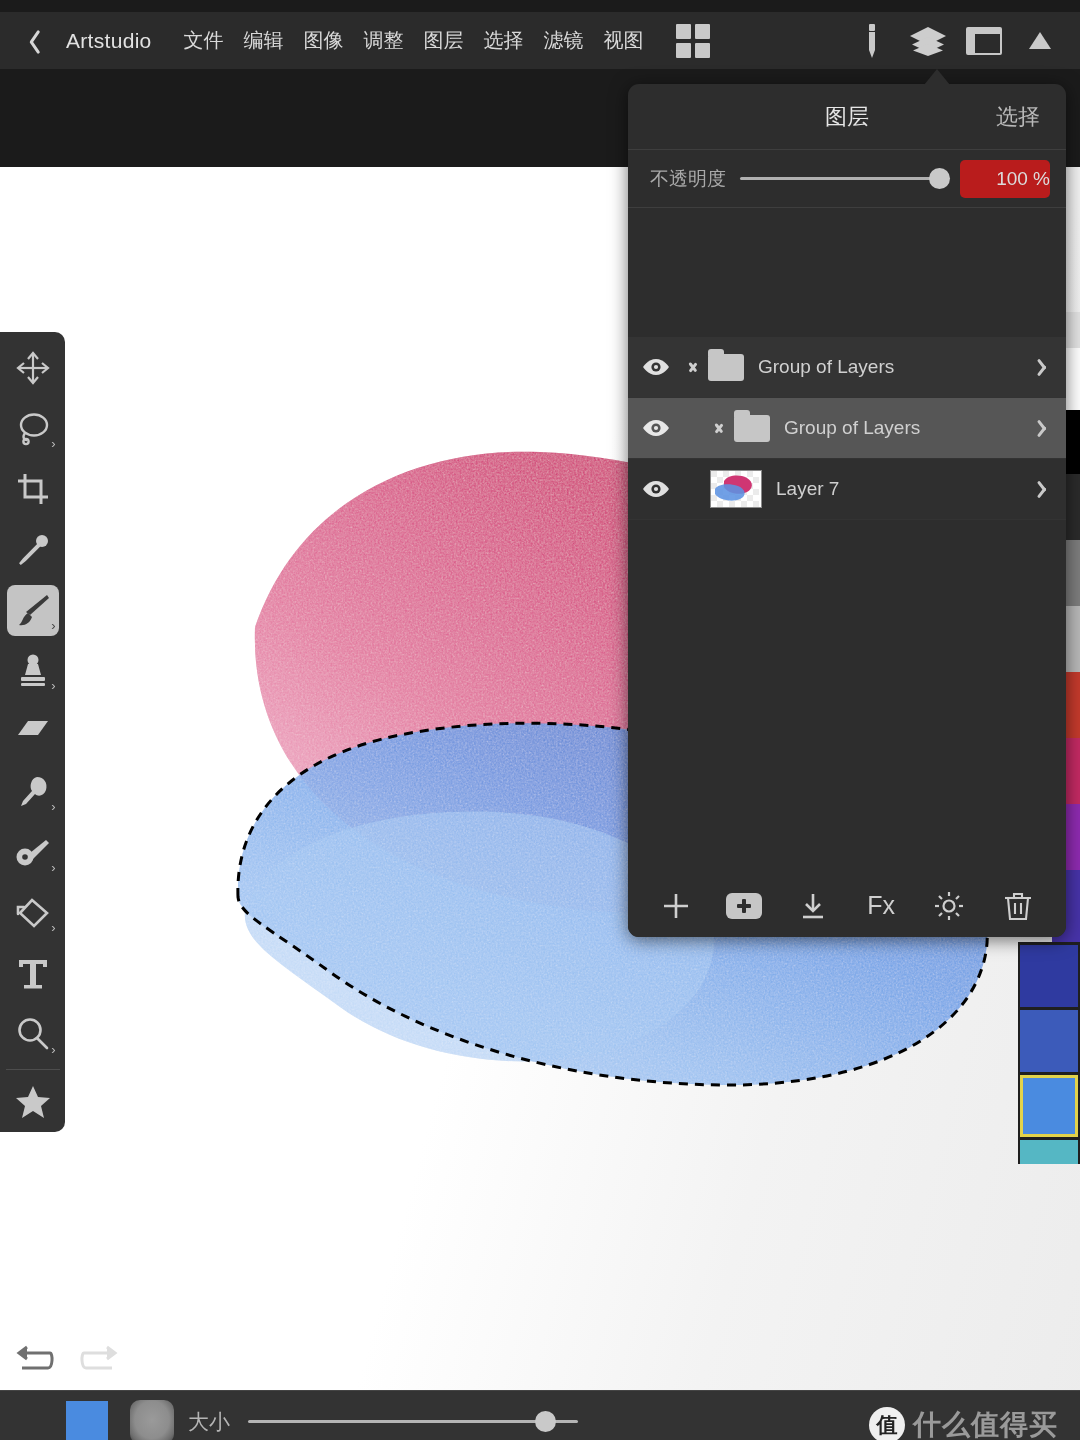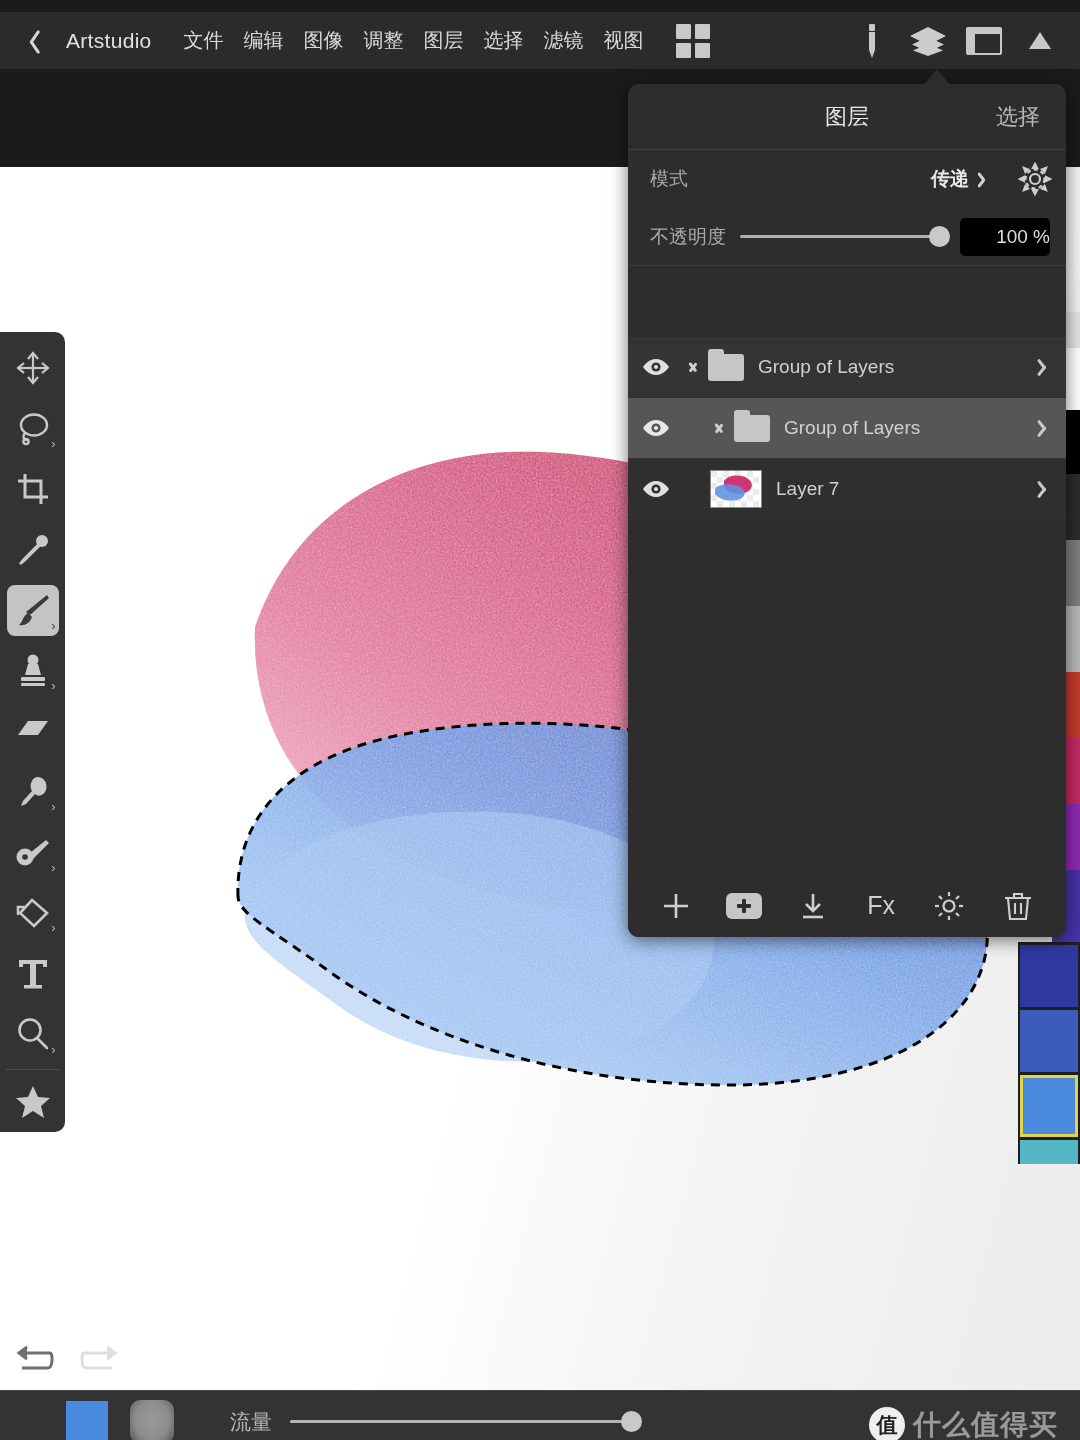--- a/index.html
+++ b/index.html
@@ -153,21 +153,21 @@
   }
   #opacity-label { color: #a9a9a9; font-size: 19px; margin-right: 14px; }
   #opacity-track {
     flex: 1; height: 3px; background: #b0b0b0; border-radius: 2px; position: relative; margin-right: 14px;
   }
   #opacity-knob {
     position: absolute; right: -4px; top: -9px; width: 21px; height: 21px;
     border-radius: 50%; background: #c9c9c9;
   }
   #opacity-value {
-    min-width: 76px; height: 38px; background: #000000; border-radius: 5px;
+    min-width: 76px; height: 38px; background: #b91c1c; border-radius: 5px;
     color: #dcdcdc; font-size: 19px; display:flex; align-items:center; justify-content:center;padding-left:36px;
   }
 
   #layer-list { position: absolute; left: 0; top: 253px; right: 0; bottom: 63px; overflow: hidden; }
   .layer-row {
     height: 61px; display: flex; align-items: center; padding: 0 14px 0 0;
     border-bottom: 1px solid #333;
     background: #343434;
   }
   .layer-row.folder { background: #343434; }
@@ -496,41 +496,20 @@
   </div>
 
   <div id="panel-caret"></div>
   <div id="layers-panel">
 
     <div id="panel-tabs">
       <div id="tab-layers">图层</div>
       <div id="tab-select">选择</div>
     </div>
 
-    <div id="mode-row">
-      <div id="mode-label">模式</div>
-      <div id="mode-value-wrap">
-        <div id="mode-value">传递</div>
-        <div class="chev-r"></div>
-      </div>
-      <div id="gear-btn">
-        <svg width="34" height="34" viewBox="0 0 34 34" fill="none" stroke="#cfcfcf" stroke-width="2.2">
-          <circle cx="17" cy="17" r="5"></circle>
-          <path d="M17 2 L19 6 L15 6 Z"></path>
-            <path d="M17 32 L19 28 L15 28 Z"></path>
-          <path d="M2 17 L6 15 L6 19 Z"></path>
-            <path d="M32 17 L28 15 L28 19 Z"></path>
-          <path d="M6 6 L10 7.5 L7.5 10 Z"></path>
-            <path d="M28 28 L24 26.5 L26.5 24 Z"></path>
-          <path d="M28 6 L26.5 10 L24 7.5 Z"></path>
-            <path d="M6 28 L7.5 24 L10 26.5 Z"></path>
-          <circle cx="17" cy="17" r="9.5" stroke-dasharray="4 3.2"></circle>
-        </svg>
-      </div>
-    </div>
 
     <div id="opacity-row">
       <div id="opacity-label">不透明度</div>
       <div id="opacity-track">
         <div id="opacity-knob"></div>
       </div>
       <div id="opacity-value">100 %</div>
     </div>
 
     <div id="layer-list">
@@ -671,27 +650,27 @@
       <polyline points="27,5 35,11 27,17" fill="#dedede"></polyline>
     </svg>
   </div>
 
   <div id="bottombar">
     <div id="fg-color" style="background:#4a8be0"></div>
     <div id="brush-preview">
       <div id="brush-num">3256</div>
     </div>
 
-
-    <div class="slider-group" style="margin-left:42px">
-      <div class="slider-label">流量</div>
-      <div class="sl-track" id="flow-track">
-        <div class="sl-knob" style="left:96%"></div>
-      </div>
-    </div>
+    <div class="slider-group">
+      <div class="slider-label">大小</div>
+      <div class="sl-track" id="size-track">
+        <div class="sl-knob" style="left:87%"></div>
+      </div>
+    </div>
+
 
     <div id="watermark">
       <div id="wm-logo">值</div>
       <div id="wm-text">什么值得买</div>
     </div>
   </div>
 
 </div>
 
 </body></html>

